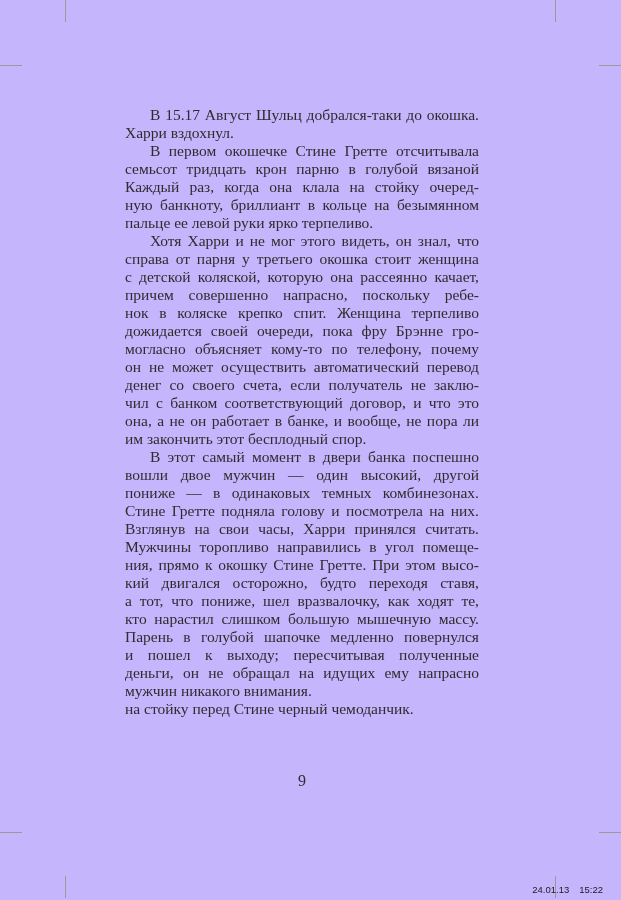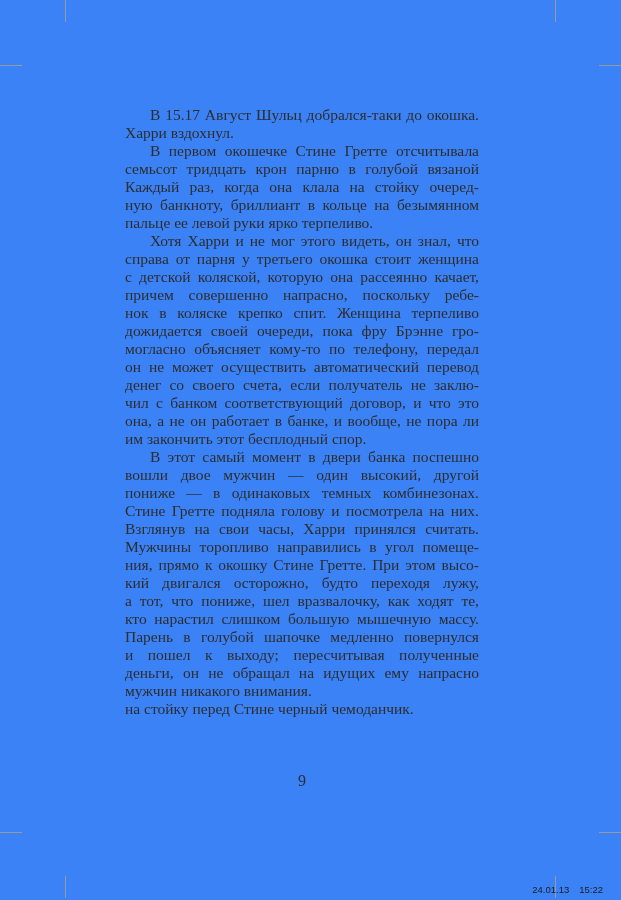--- a/index.html
+++ b/index.html
@@ -4,21 +4,21 @@
 <style>
   html, body {
     margin: 0;
     padding: 0;
     background: #ffffff;
   }
   .sheet {
     position: relative;
     width: 621px;
     height: 900px;
-    background: #3b82f6;
+    background: #c4b5fd;
     overflow: hidden;
     font-family: "Liberation Serif", serif;
   }
   
   .crop {
     position: absolute;
     background: #9a9a9a;
     z-index: 1;
   }
   .crop.v { width: 1px; height: 22px; }
@@ -106,36 +106,36 @@
         <div class="line">ную банкноту, бриллиант в кольце на безымянном</div>
         <div class="line last">пальце ее левой руки ярко терпеливо.</div>
       </div>
       <div class="para">
         <div class="line first">Хотя Харри и не мог этого видеть, он знал, что</div>
         <div class="line">справа от парня у третьего окошка стоит женщина</div>
         <div class="line">с детской коляской, которую она рассеянно качает,</div>
         <div class="line">причем совершенно напрасно, поскольку ребе-</div>
         <div class="line">нок в коляске крепко спит. Женщина терпеливо</div>
         <div class="line">дожидается своей очереди, пока фру Брэнне гро-</div>
-        <div class="line">могласно объясняет кому-то по телефону, передал</div>
+        <div class="line">могласно объясняет кому-то по телефону, почему</div>
         <div class="line">он не может осуществить автоматический перевод</div>
         <div class="line">денег со своего счета, если получатель не заклю-</div>
         <div class="line">чил с банком соответствующий договор, и что это</div>
         <div class="line">она, а не он работает в банке, и вообще, не пора ли</div>
         <div class="line last">им закончить этот бесплодный спор.</div>
       </div>
       <div class="para">
         <div class="line first">В этот самый момент в двери банка поспешно</div>
         <div class="line">вошли двое мужчин — один высокий, другой</div>
         <div class="line">пониже — в одинаковых темных комбинезонах.</div>
         <div class="line">Стине Гретте подняла голову и посмотрела на них.</div>
         <div class="line">Взглянув на свои часы, Харри принялся считать.</div>
         <div class="line">Мужчины торопливо направились в угол помеще-</div>
         <div class="line">ния, прямо к окошку Стине Гретте. При этом высо-</div>
-        <div class="line">кий двигался осторожно, будто переходя лужу,</div>
+        <div class="line">кий двигался осторожно, будто переходя ставя,</div>
         <div class="line">а тот, что пониже, шел вразвалочку, как ходят те,</div>
         <div class="line">кто нарастил слишком большую мышечную массу.</div>
         <div class="line">Парень в голубой шапочке медленно повернулся</div>
         <div class="line">и пошел к выходу; пересчитывая полученные</div>
         <div class="line">деньги, он не обращал на идущих ему напрасно</div>
         <div class="line last">мужчин никакого внимания.</div>
       </div>
       <div class="para">
         <div class="line last">на стойку перед Стине черный чемоданчик.</div>
       </div>

